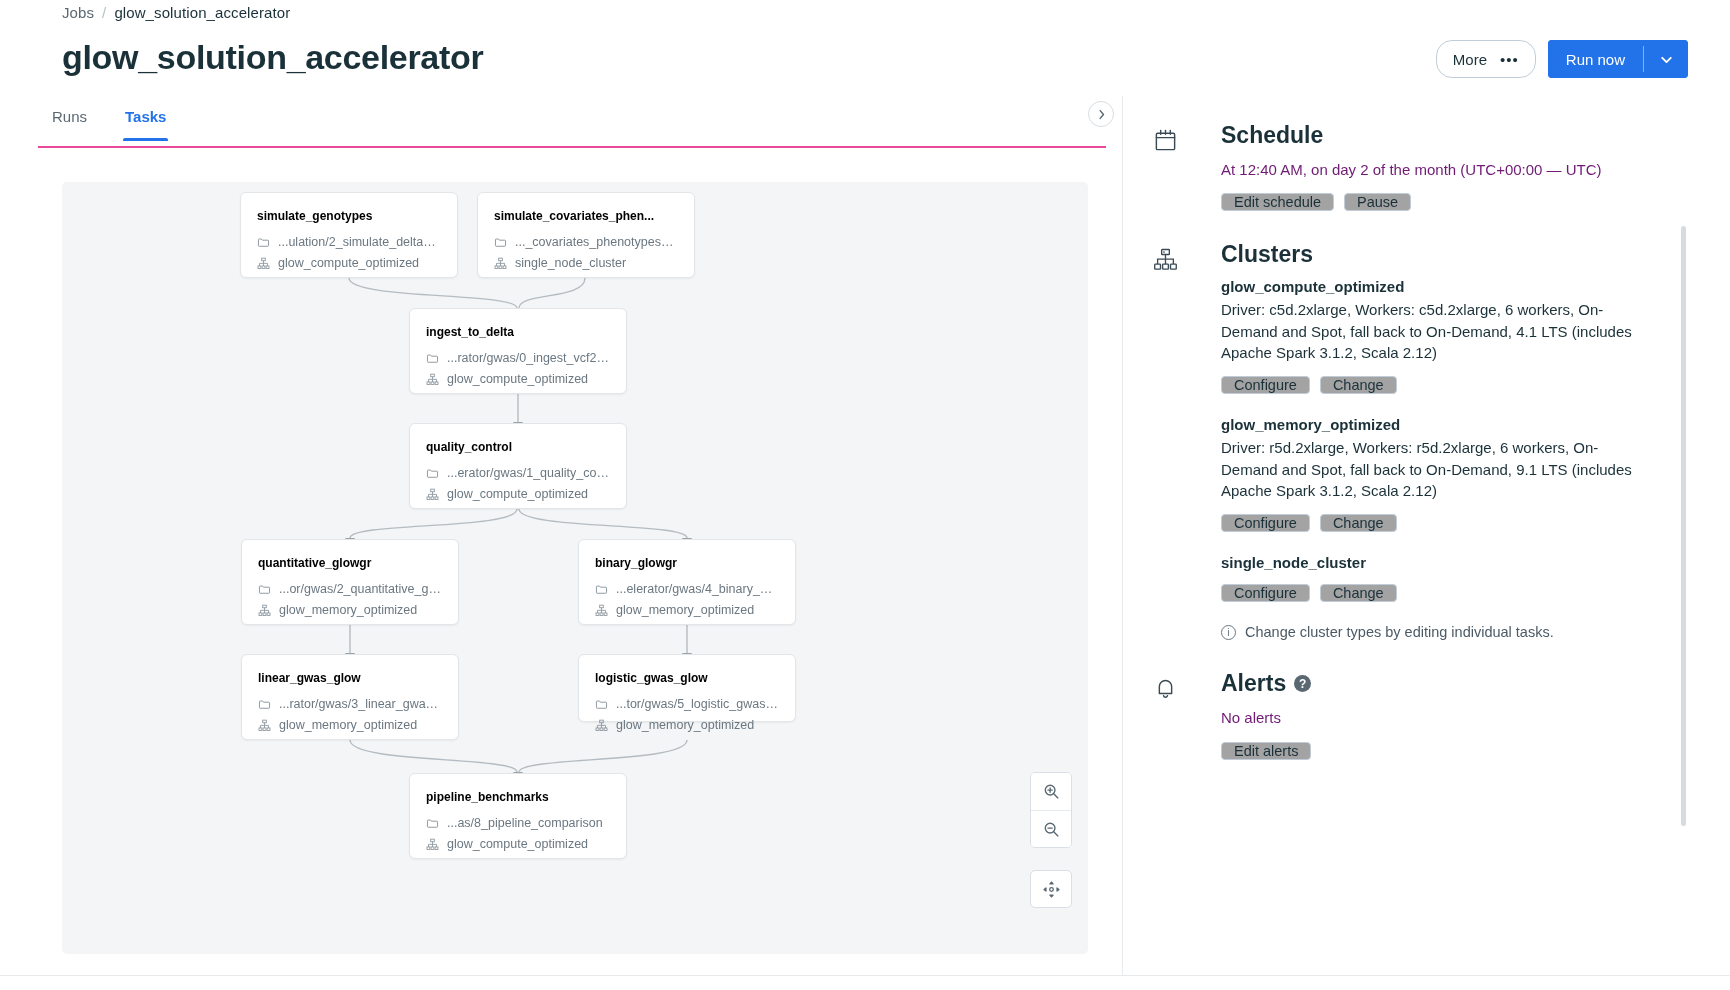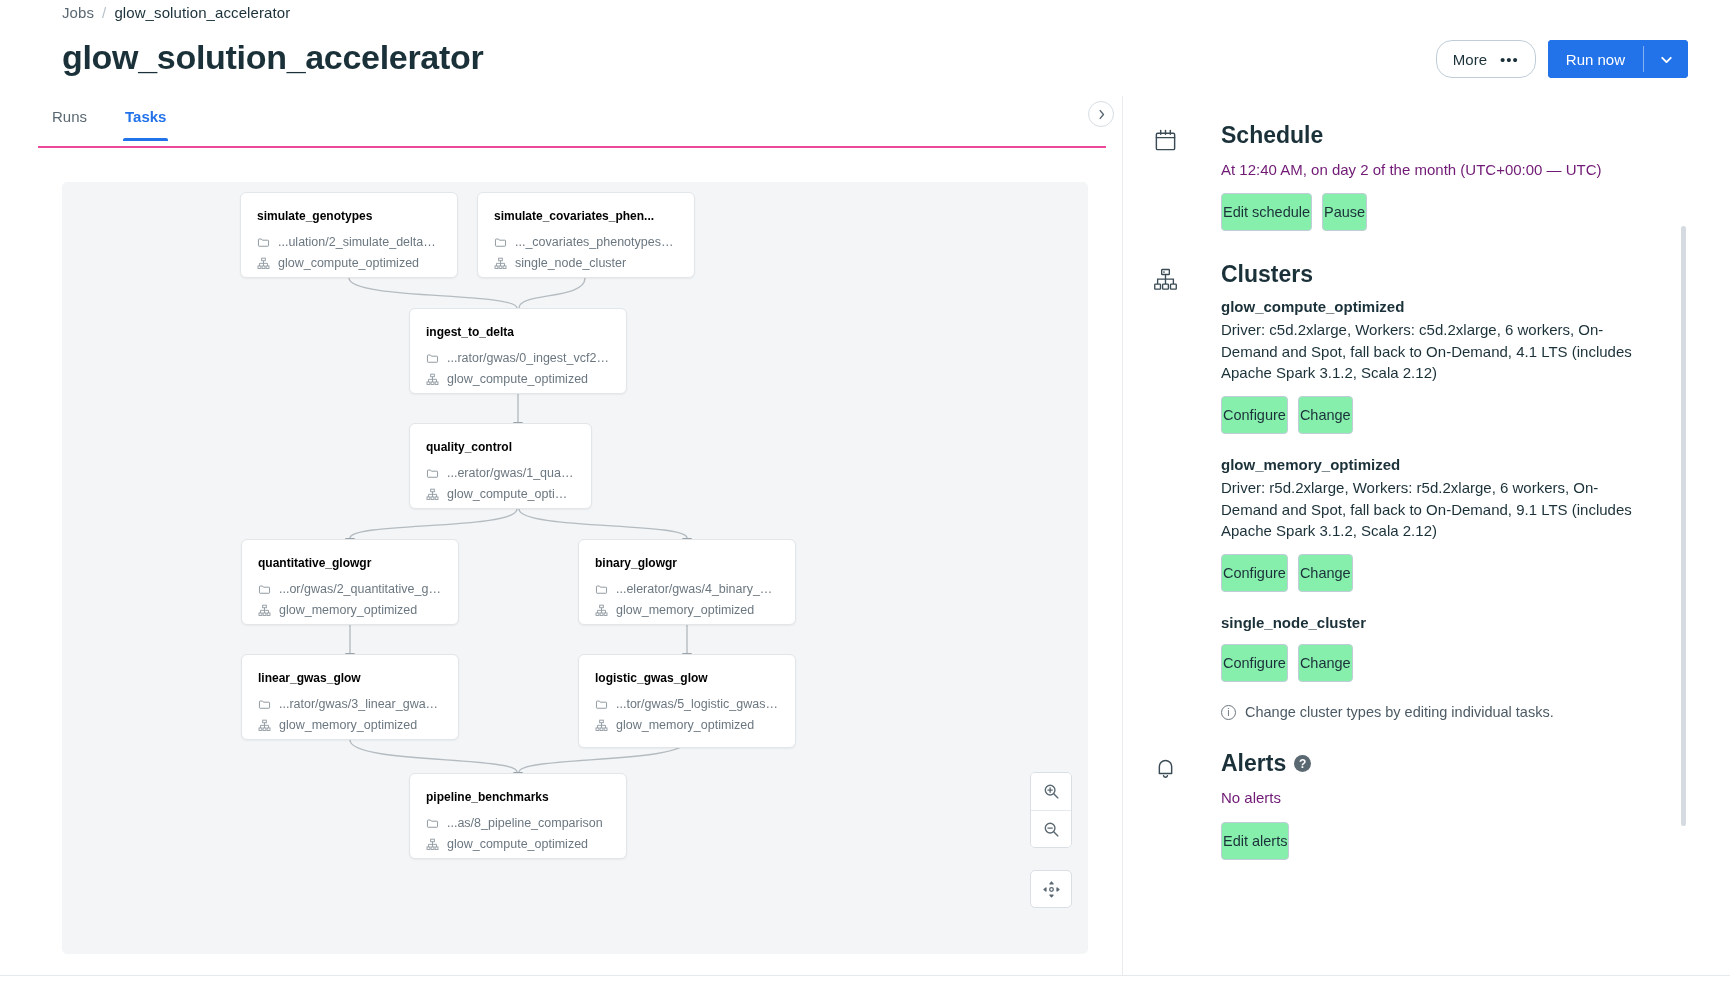--- a/index.html
+++ b/index.html
@@ -147,22 +147,22 @@
   }
   .help-icon {
     width: 17px; height: 17px; border-radius: 50%; background: #5a6872;
     color: #fff; font-size: 12px; font-weight: bold;
     display: inline-flex; align-items: center; justify-content: center;
     cursor: pointer;
   }
   .sec-text { font-size: 15px; color: #701a75; line-height: 1.43; }
   .btn-row { display: flex; gap: 10px; margin-top: 13px; }
   .sm-btn {
-    background: #86efac; border: 1px solid #c0cdd8; border-radius: 4px;
-    height: 38px; padding: 0 1px; font-size: 14.5px; color: #1b3139;
+    background: #a3a3a3; border: 1px solid #c0cdd8; border-radius: 4px;
+    height: 18px; padding: 0 12px; font-size: 14.5px; color: #1b3139;
     cursor: pointer; display: flex; align-items: center;
     font-family: "Liberation Sans", sans-serif;
   }
   .cluster-block { margin-bottom: 22px; }
   .cluster-name { font-size: 15px; font-weight: bold; color: #1b3139; margin-bottom: 4px; }
   .cluster-desc { font-size: 15px; color: #1b3139; line-height: 1.42; }
   .note {
     display: flex; align-items: center; gap: 9px; margin-top: 14px;
     font-size: 14.5px; color: #4b5a64;
   }
@@ -313,21 +313,21 @@
                 <rect x="1.4" y="12.4" width="4" height="3.4"></rect>
                 <rect x="7" y="12.4" width="4" height="3.4"></rect>
                 <rect x="12.6" y="12.4" width="4" height="3.4"></rect>
                 <path d="M9 5.2v3.6M3.4 12.4V8.8h11.2v3.6M9 8.8v3.6"></path>
               </svg>
             </span>
           <span class="txt">glow_compute_optimized</span>
         </div>
       </div>
 
-      <div class="node" style="left:347px; top:241px; width:183px; height:86px;">
+      <div class="node" style="left:347px; top:241px; width:218px; height:86px;">
         <div class="node-title">quality_control</div>
         <div class="node-row">
           <span class="glyph">
               <svg width="13" height="13" viewBox="0 0 18 18" fill="none" stroke="#8a949c" stroke-width="1.3">
                 <path d="M2 5.2a1 1 0 0 1 1-1h3.2l1.3 1.6H15a1 1 0 0 1 1 1v6.4a1 1 0 0 1-1 1H3a1 1 0 0 1-1-1z"></path>
               </svg>
             </span>
           <span class="txt">...erator/gwas/1_quality_control</span>
         </div>
         <div class="node-row">
@@ -409,21 +409,21 @@
                 <rect x="1.4" y="12.4" width="4" height="3.4"></rect>
                 <rect x="7" y="12.4" width="4" height="3.4"></rect>
                 <rect x="12.6" y="12.4" width="4" height="3.4"></rect>
                 <path d="M9 5.2v3.6M3.4 12.4V8.8h11.2v3.6M9 8.8v3.6"></path>
               </svg>
             </span>
           <span class="txt">glow_memory_optimized</span>
         </div>
       </div>
 
-      <div class="node" style="left:516px; top:472px; width:218px; height:94px;">
+      <div class="node" style="left:516px; top:472px; width:218px; height:68px;">
         <div class="node-title">logistic_gwas_glow</div>
         <div class="node-row">
           <span class="glyph">
               <svg width="13" height="13" viewBox="0 0 18 18" fill="none" stroke="#8a949c" stroke-width="1.3">
                 <path d="M2 5.2a1 1 0 0 1 1-1h3.2l1.3 1.6H15a1 1 0 0 1 1 1v6.4a1 1 0 0 1-1 1H3a1 1 0 0 1-1-1z"></path>
               </svg>
             </span>
           <span class="txt">...tor/gwas/5_logistic_gwas_glow</span>
         </div>
         <div class="node-row">

